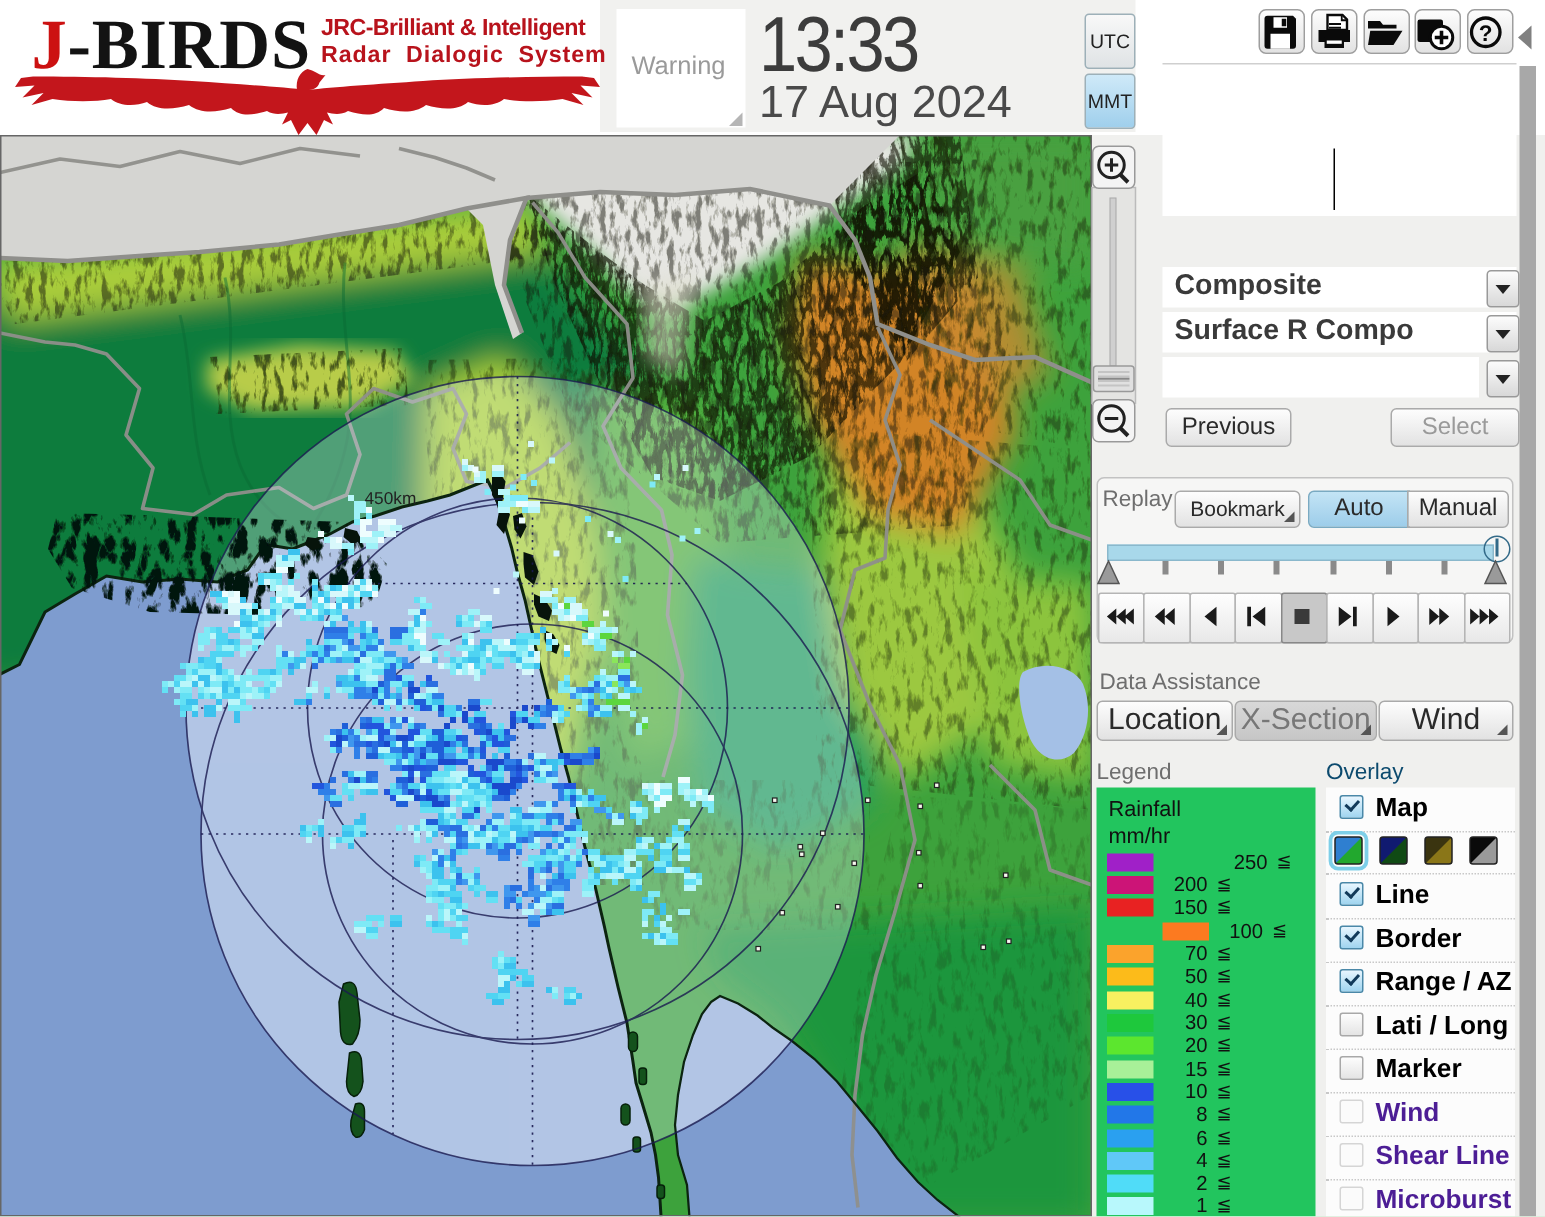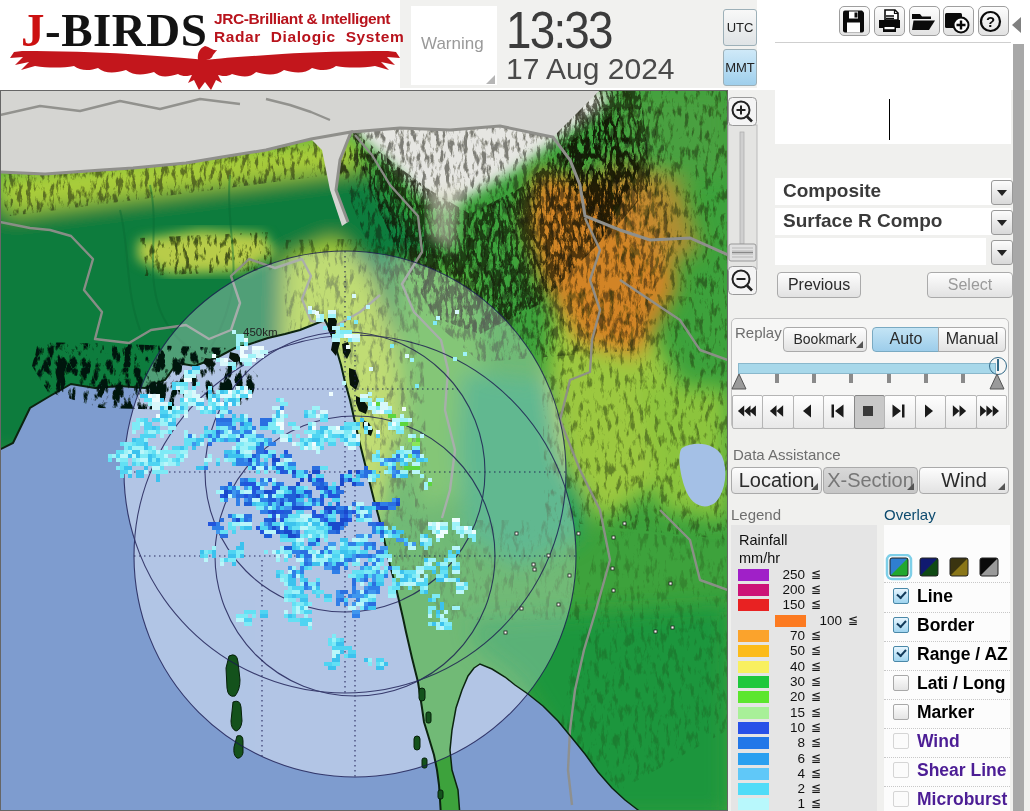--- a/index.html
+++ b/index.html
@@ -44,21 +44,21 @@
   .corner:after{content:"";position:absolute;right:3px;bottom:3px;
     border-left:7px solid transparent;border-bottom:7px solid #555;}
   
   .pb{top:395px;width:29.5px;height:32px;border:1px solid #b5b5b5;background:linear-gradient(#fefefe,#e8e8e8);border-radius:2px;}
   
   #da-label{left:733px;top:446px;font-size:15px;color:#6e6e6e;}
   .dabtn{top:467px;height:25px;border:1px solid #aaa;border-radius:4px;
      background:linear-gradient(#fdfdfd,#e2e2e2);text-align:center;font-size:20px;color:#2a2a2a;line-height:24px;}
   
   #leg-label{left:731px;top:506px;font-size:15px;color:#6e6e6e;}
-  #legendbox{left:731px;top:525px;width:146px;height:286px;background:#e5e5e5;}
+  #legendbox{left:731px;top:525px;width:146px;height:286px;background:#22c55e;}
   .lrow{position:absolute;left:0;width:146px;height:15.3px;}
   .lsw{position:absolute;left:7px;top:2px;width:31px;height:12px;}
   .lval{position:absolute;right:72px;top:0;font-size:13.5px;color:#111;text-align:right;width:42px;}
   .lle{position:absolute;right:56px;top:0px;font-size:12px;color:#111;}
   
   #ov-label{left:884px;top:506px;font-size:15px;color:#0c4a6e;}
   #overlaybox{left:884px;top:525px;width:126px;height:286px;background:#fcfcfc;}
   .ovrow{position:absolute;left:0;width:126px;height:29px;border-bottom:1px dotted #c8c8c8;}
   .cb{position:absolute;left:9px;top:5px;width:16px;height:16px;border-radius:2px;box-sizing:border-box;}
   .cb.on{background:linear-gradient(#e8f6ff,#9fd4ef);border:1px solid #4a88a8;}
@@ -3117,21 +3117,21 @@
         <rect x="1.5" y="3.5" width="28" height="28" rx="4" fill="#f4f4f4" stroke="#999"></rect>
 <circle cx="14" cy="16" r="8.5" fill="none" stroke="#222" stroke-width="2"></circle>
 <path d="M9.5,16 h9" stroke="#222" stroke-width="2"></path>
 <path d="M20,22.5 l5,5" stroke="#222" stroke-width="2.6"></path>
       </g>
 </svg>
 <div id="leg-label" class="abs">Legend</div>
 <div id="legendbox" class="abs">
 <div style="position:absolute;left:8px;top:7px;font-size:14.5px;color:#111;">Rainfall</div>
 <div style="position:absolute;left:8px;top:25px;font-size:14.5px;color:#111;">mm/hr</div>
-<div class="lrow" style="top:41.5px;">
+<div class="lrow" style="top:41.5px;padding-left:40px;">
         <div class="lsw" style="background:#a020c8;"></div>
         <div class="lval">250</div>
         <div class="lle">≦</div>
       </div>
 <div class="lrow" style="top:56.8px;">
         <div class="lsw" style="background:#cc1477;"></div>
         <div class="lval">200</div>
         <div class="lle">≦</div>
       </div>
 <div class="lrow" style="top:72.2px;">
@@ -3200,20 +3200,24 @@
         <div class="lle">≦</div>
       </div>
 <div class="lrow" style="top:271.4px;">
         <div class="lsw" style="background:#b8f8fc;"></div>
         <div class="lval">1</div>
         <div class="lle">≦</div>
       </div>
 </div>
 <div id="ov-label" class="abs">Overlay</div>
 <div id="overlaybox" class="abs">
+<div class="ovrow" style="top:0px;">
+        <div class="cb on"></div>
+        <div class="ovtext ">Map</div>
+      </div>
 <div class="ovrow" style="top:29px;height:28px;">
 <svg width="126" height="28" style="position:absolute;left:0;top:0;">
 <rect x="3" y="1" width="24" height="24" rx="5" fill="none" stroke="#7ecfe8" stroke-width="2.5"></rect>
 <g>
             <rect x="6" y="4" width="18" height="18" rx="2" fill="#2f7fd0"></rect>
             <path d="M24,4 L24,22 L6,22 Z" fill="#22a82e"></path>
             <rect x="6" y="4" width="18" height="18" rx="2" fill="none" stroke="#222"></rect>
           </g>
 <g transform="translate(30,0)">
             <rect x="6" y="4" width="18" height="18" rx="2" fill="#101a70"></rect>

